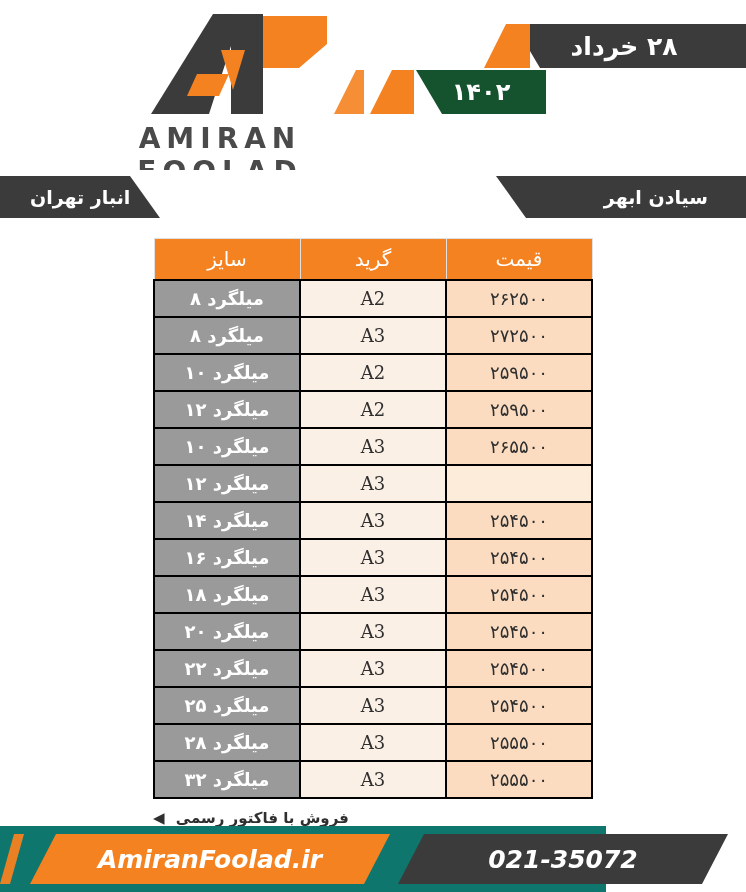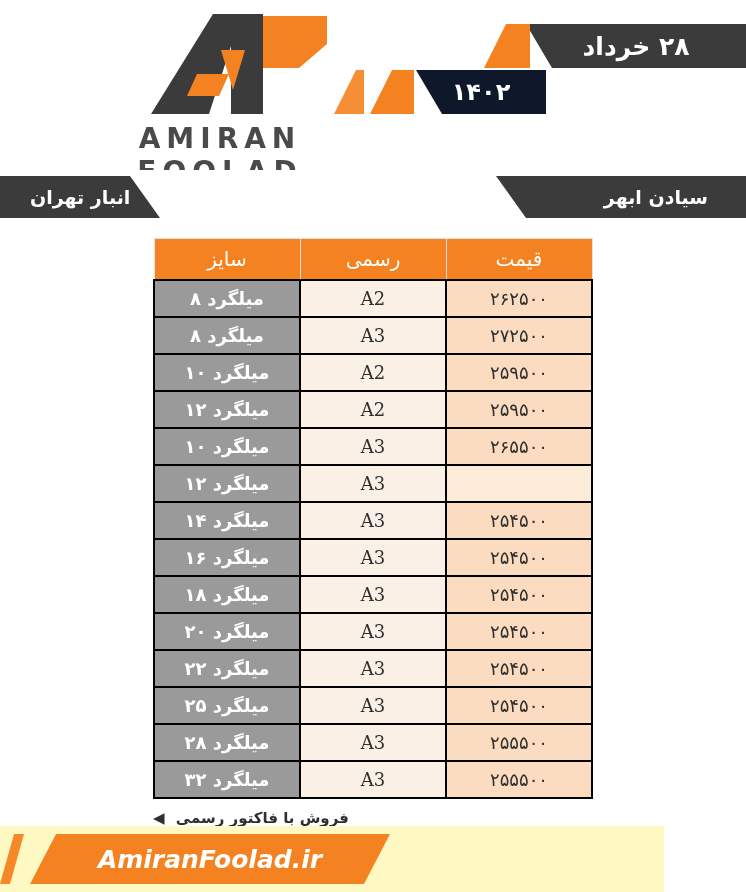--- a/index.html
+++ b/index.html
@@ -42,33 +42,34 @@
     font-weight: bold;
     letter-spacing: 1px;
   }
   .ribbon-day {
     top: 0;
     right: 0;
     width: 220px;
     background: #3b3b3b;
     clip-path: polygon(0 0, 100% 0, 100% 100%, 26px 100%);
     font-size: 25px;
+    padding-right: 12px;
   }
   .ribbon-day-accent {
     top: 0;
     right: 216px;
     width: 46px;
     background: #f58220;
     clip-path: polygon(22px 0, 100% 0, 100% 100%, 0 100%);
   }
   .ribbon-year {
     top: 46px;
     right: 200px;
     width: 130px;
-    background: #0f172a;
+    background: #14532d;
     clip-path: polygon(0 0, 100% 0, 100% 100%, 26px 100%);
     font-size: 24px;
   }
   .ribbon-year-accent {
     top: 46px;
     right: 332px;
     width: 44px;
     height: 44px;
     background: #f58220;
     clip-path: polygon(22px 0, 100% 0, 100% 100%, 0 100%);
@@ -198,23 +199,23 @@
     display: inline-block;
     margin-right: 6px;
     color: #2f2f2f;
   }
 
   
   .footer {
     position: absolute;
     bottom: 0;
     left: 0;
-    width: 664px;
+    width: 606px;
     height: 66px;
-    background: #fef9c3;
+    background: #0f766e;
   }
   .footer-inner {
     position: absolute;
     bottom: 8px;
     left: 0;
     width: 746px;
     height: 50px;
   }
   .foot-seg {
     position: absolute;
@@ -286,21 +287,21 @@
 <div class="subheader">
   <div class="tab tab-left">انبار تهران</div>
   <div class="tab tab-right">سیادن ابهر</div>
 </div>
 
 <div class="table-wrap">
   <table class="price-table">
     <thead>
       <tr>
         <th>قیمت</th>
-        <th>رسمی</th>
+        <th>گرید</th>
         <th>سایز</th>
       </tr>
     </thead>
     <tbody>
       <tr>
         <td class="col-price">۲۶۲۵۰۰</td>
         <td class="col-grade">A2</td>
         <td class="col-size">میلگرد ۸</td>
       </tr>
       <tr>
@@ -374,14 +375,15 @@
 
 <div class="note">
   <span>فروش با فاکتور رسمی</span>
   <span class="arrow">◀</span>
 </div>
 
 <div class="footer">
   <div class="foot-tick"></div>
   <div class="footer-inner">
     <div class="foot-seg foot-site">AmiranFoolad.ir</div>
+    <div class="foot-seg foot-phone">021-35072</div>
   </div>
 </div>
 
 </body></html>

